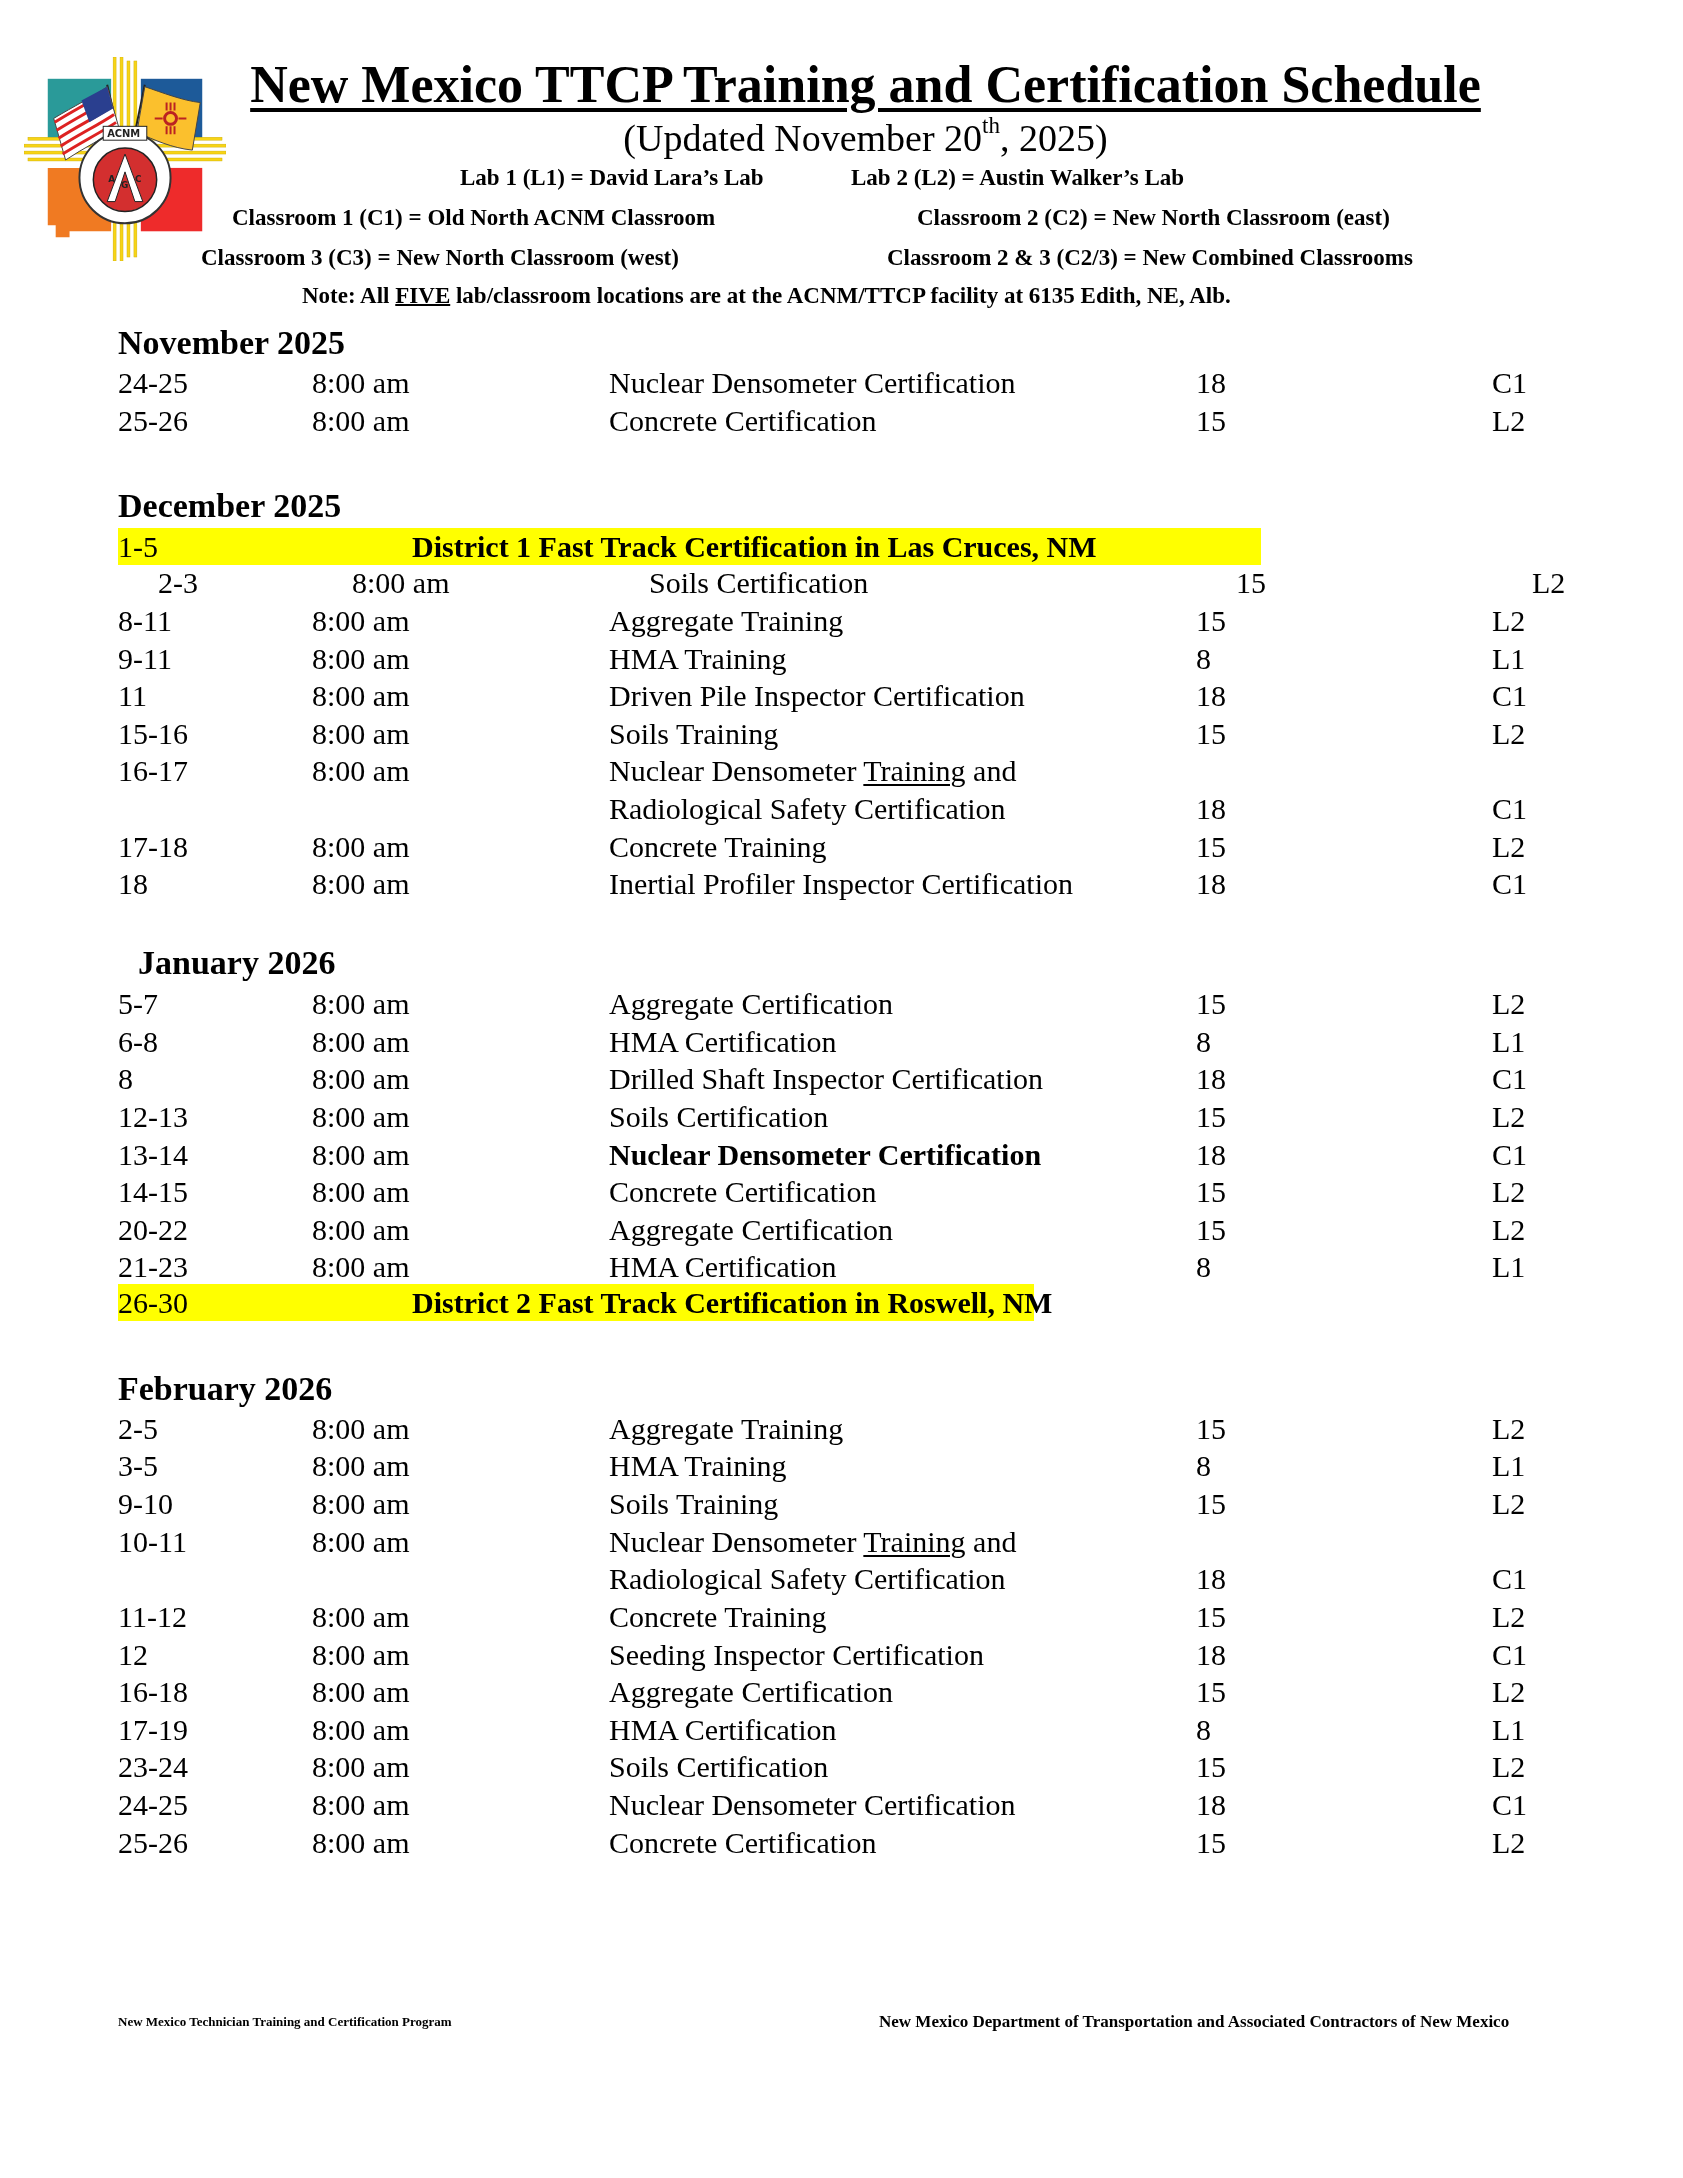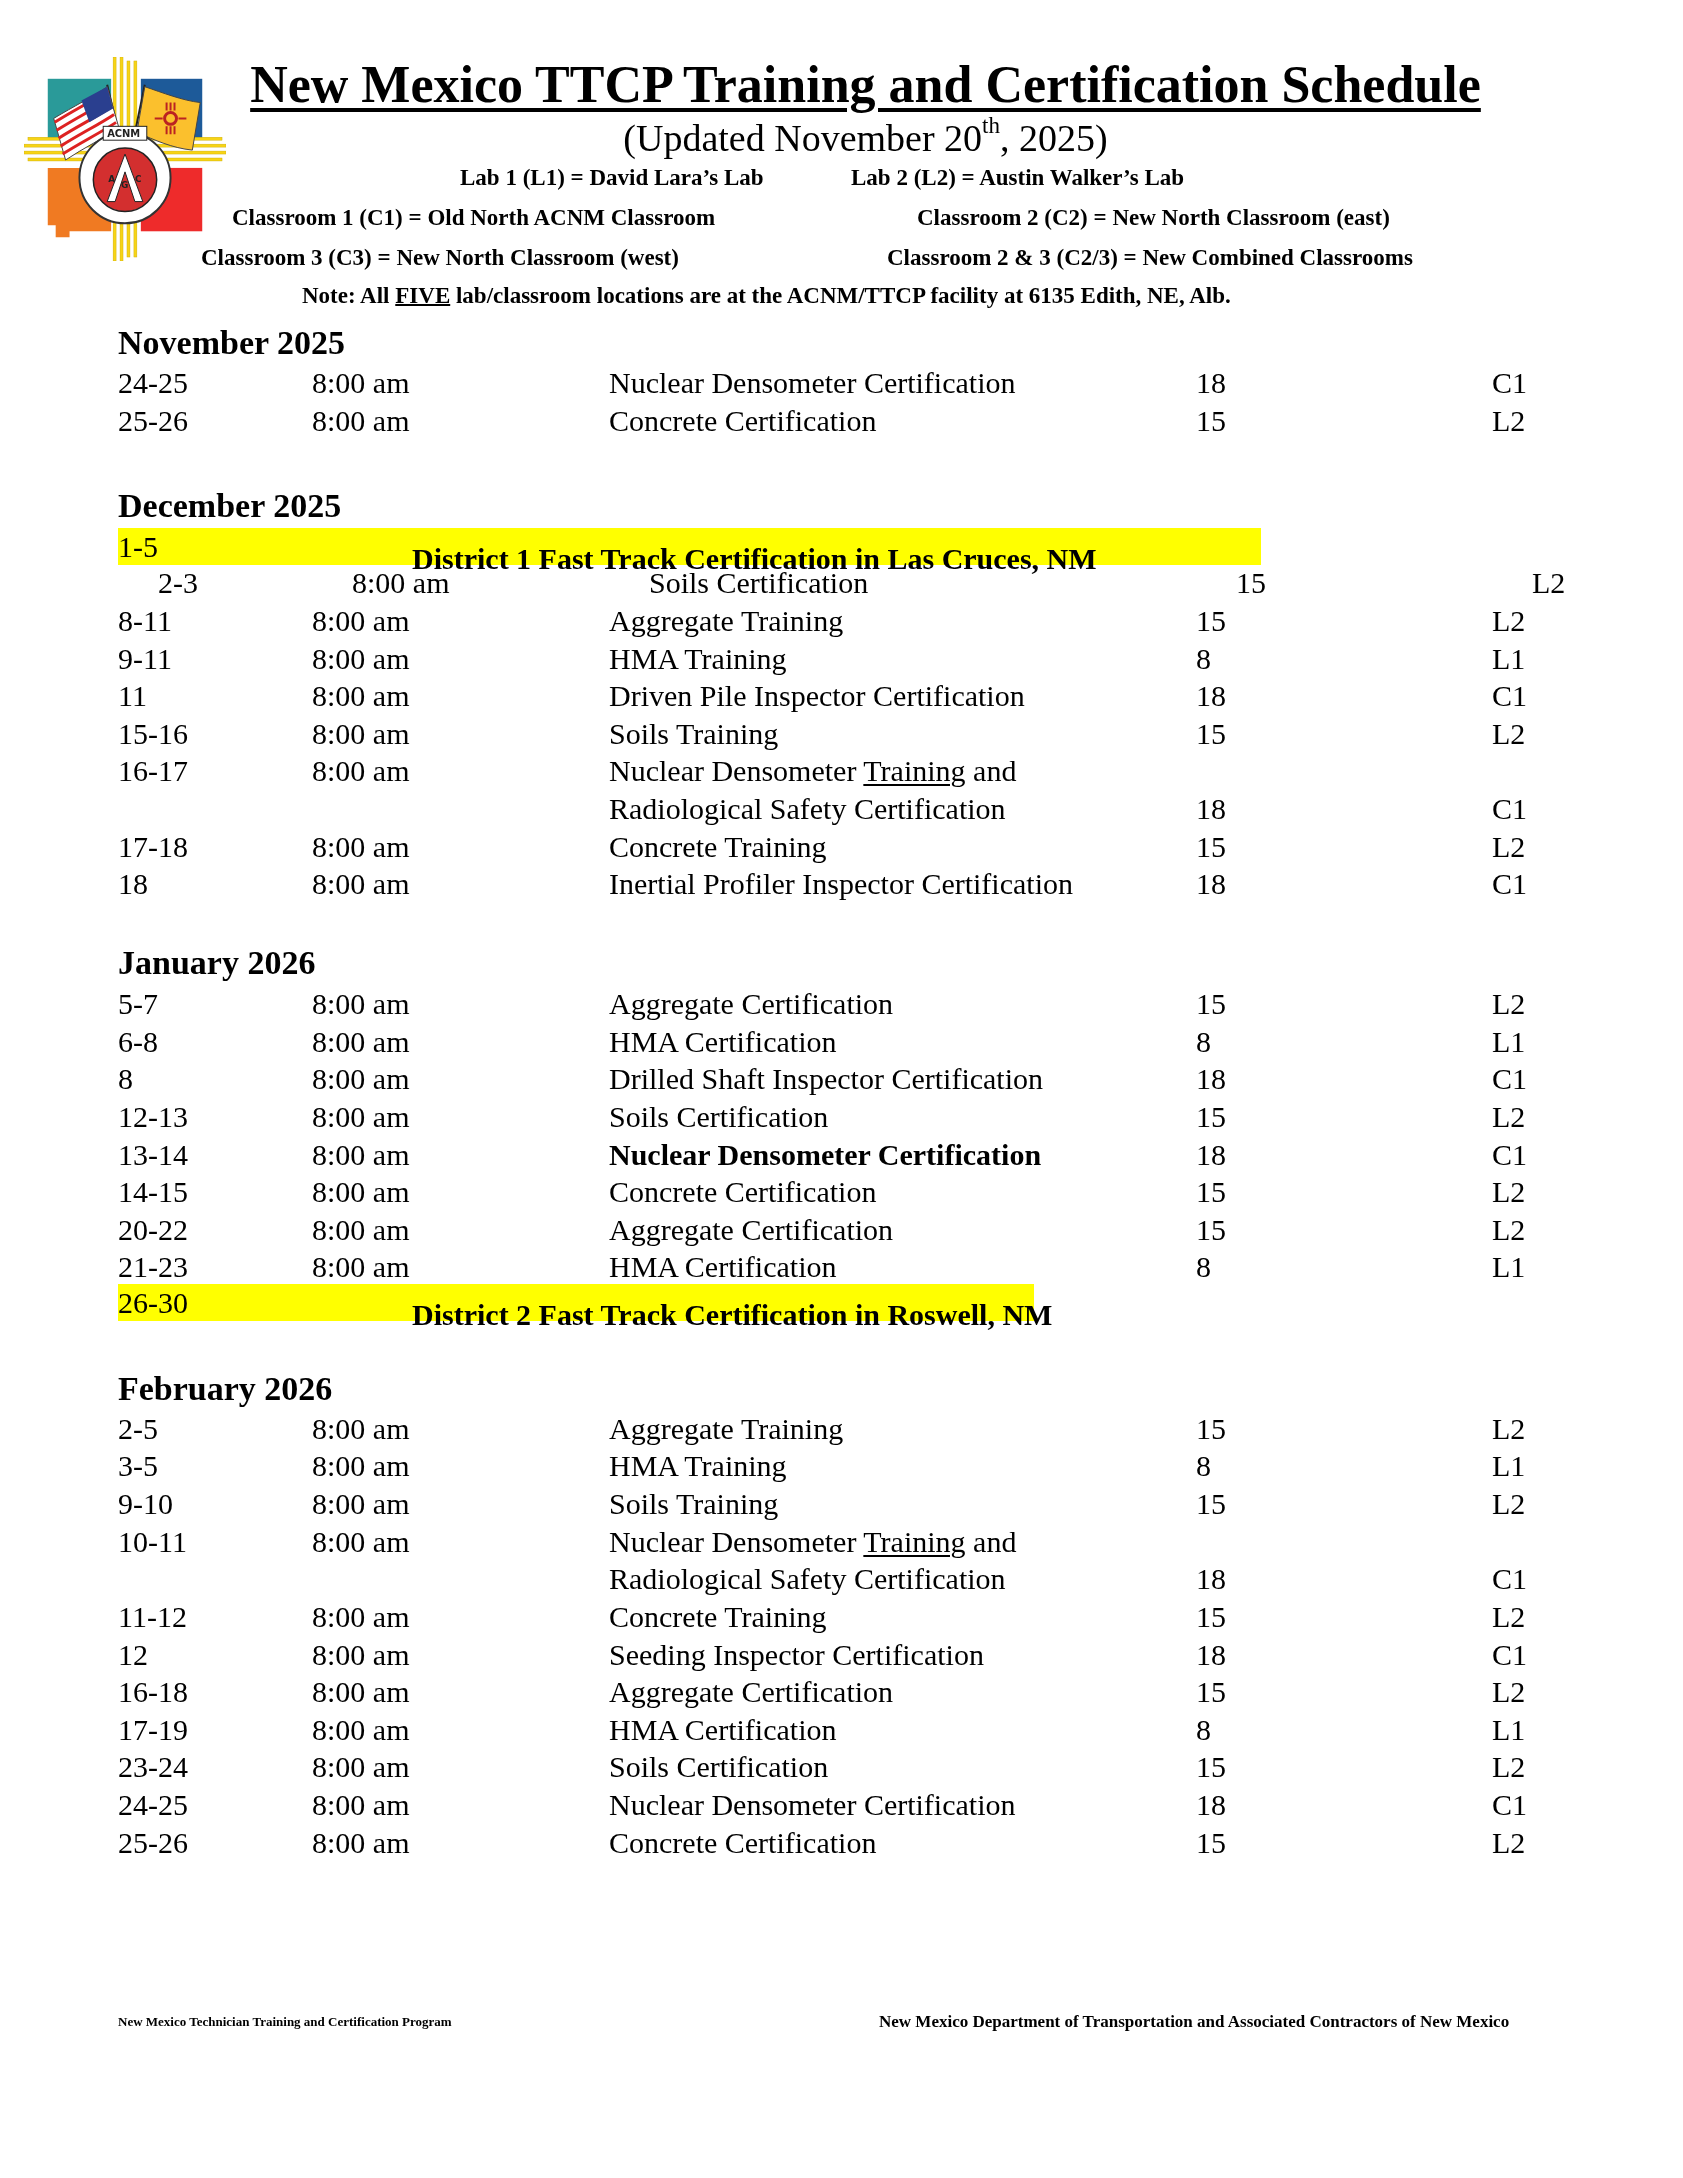--- a/index.html
+++ b/index.html
@@ -19,21 +19,21 @@
   .row > span { position: absolute; top: 0; }
   .c-date { left: 0; }
   .c-time { left: 194px; }
   .c-course { left: 491px; }
   .c-count { left: 1078px; }
   .c-loc { left: 1374px; }
   .row.bold-course .c-course { font-weight: bold; }
   .row u { text-decoration-thickness: 2px; text-underline-offset: 3px; }
   .hl { position: absolute; left: 118px; height: 37px; background: #ffff00; font-size: 30px; line-height: 37px; white-space: nowrap; }
   .hl .c-date { position: absolute; left: 0; top: 0; }
-  .hl .c-event { position: absolute; left: 294px; top: 12px; font-weight: bold; }
+  .hl .c-event { position: absolute; left: 294px; top: 0; font-weight: bold; }
   .footer { position: absolute; top: 2010px; font-weight: bold; font-size: 13px; line-height: 24px; white-space: nowrap; }
 </style>
 </head>
 <body>
 
 <svg class="logo" viewBox="0 0 204 206">
 
   <rect x="24" y="22" width="64" height="60" fill="#2a9a99"></rect>
   <rect x="118" y="22" width="62" height="60" fill="#1d5a99"></rect>
   <path d="M24 112 H88 V176 H46 V182 H32 V170 H24 Z" fill="#f07a22"></path>
@@ -160,21 +160,21 @@
   <span class="c-loc">L2</span>
 </div>
 <div class="row" style="top:865px;">
   <span class="c-date">18</span>
   <span class="c-time">8:00 am</span>
   <span class="c-course">Inertial Profiler Inspector Certification</span>
   <span class="c-count">18</span>
   <span class="c-loc">C1</span>
 </div>
 
-<div class="month" style="top:943px;">January 2026</div>
+<div class="month" style="top:943px;margin-left:20px;">January 2026</div>
 <div class="row" style="top:985px;">
   <span class="c-date">5-7</span>
   <span class="c-time">8:00 am</span>
   <span class="c-course">Aggregate Certification</span>
   <span class="c-count">15</span>
   <span class="c-loc">L2</span>
 </div>
 <div class="row" style="top:1023px;">
   <span class="c-date">6-8</span>
   <span class="c-time">8:00 am</span>

